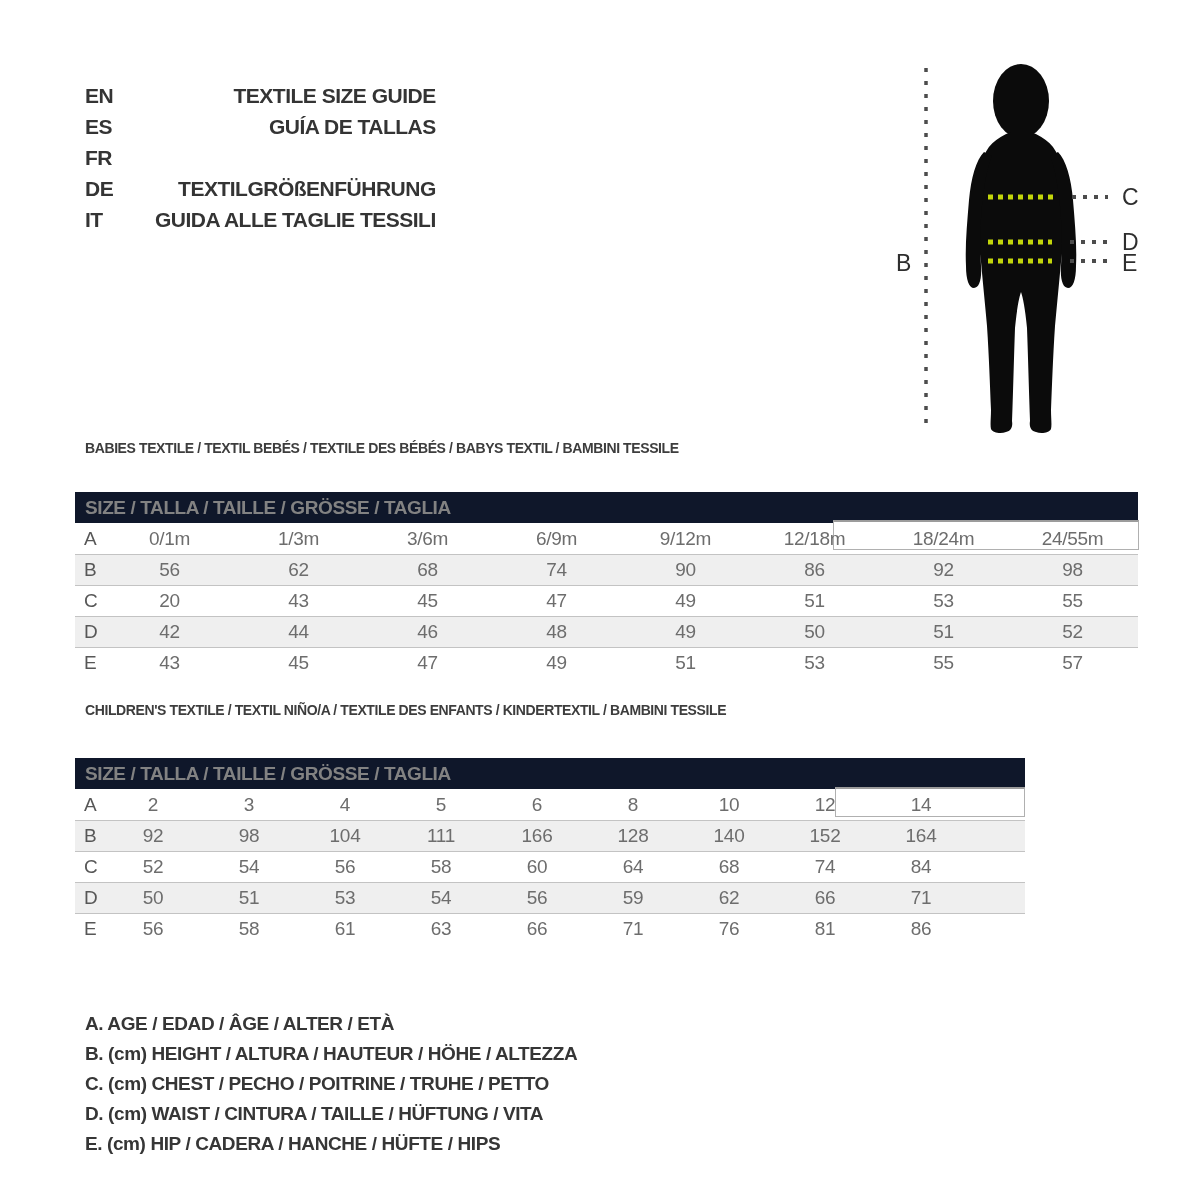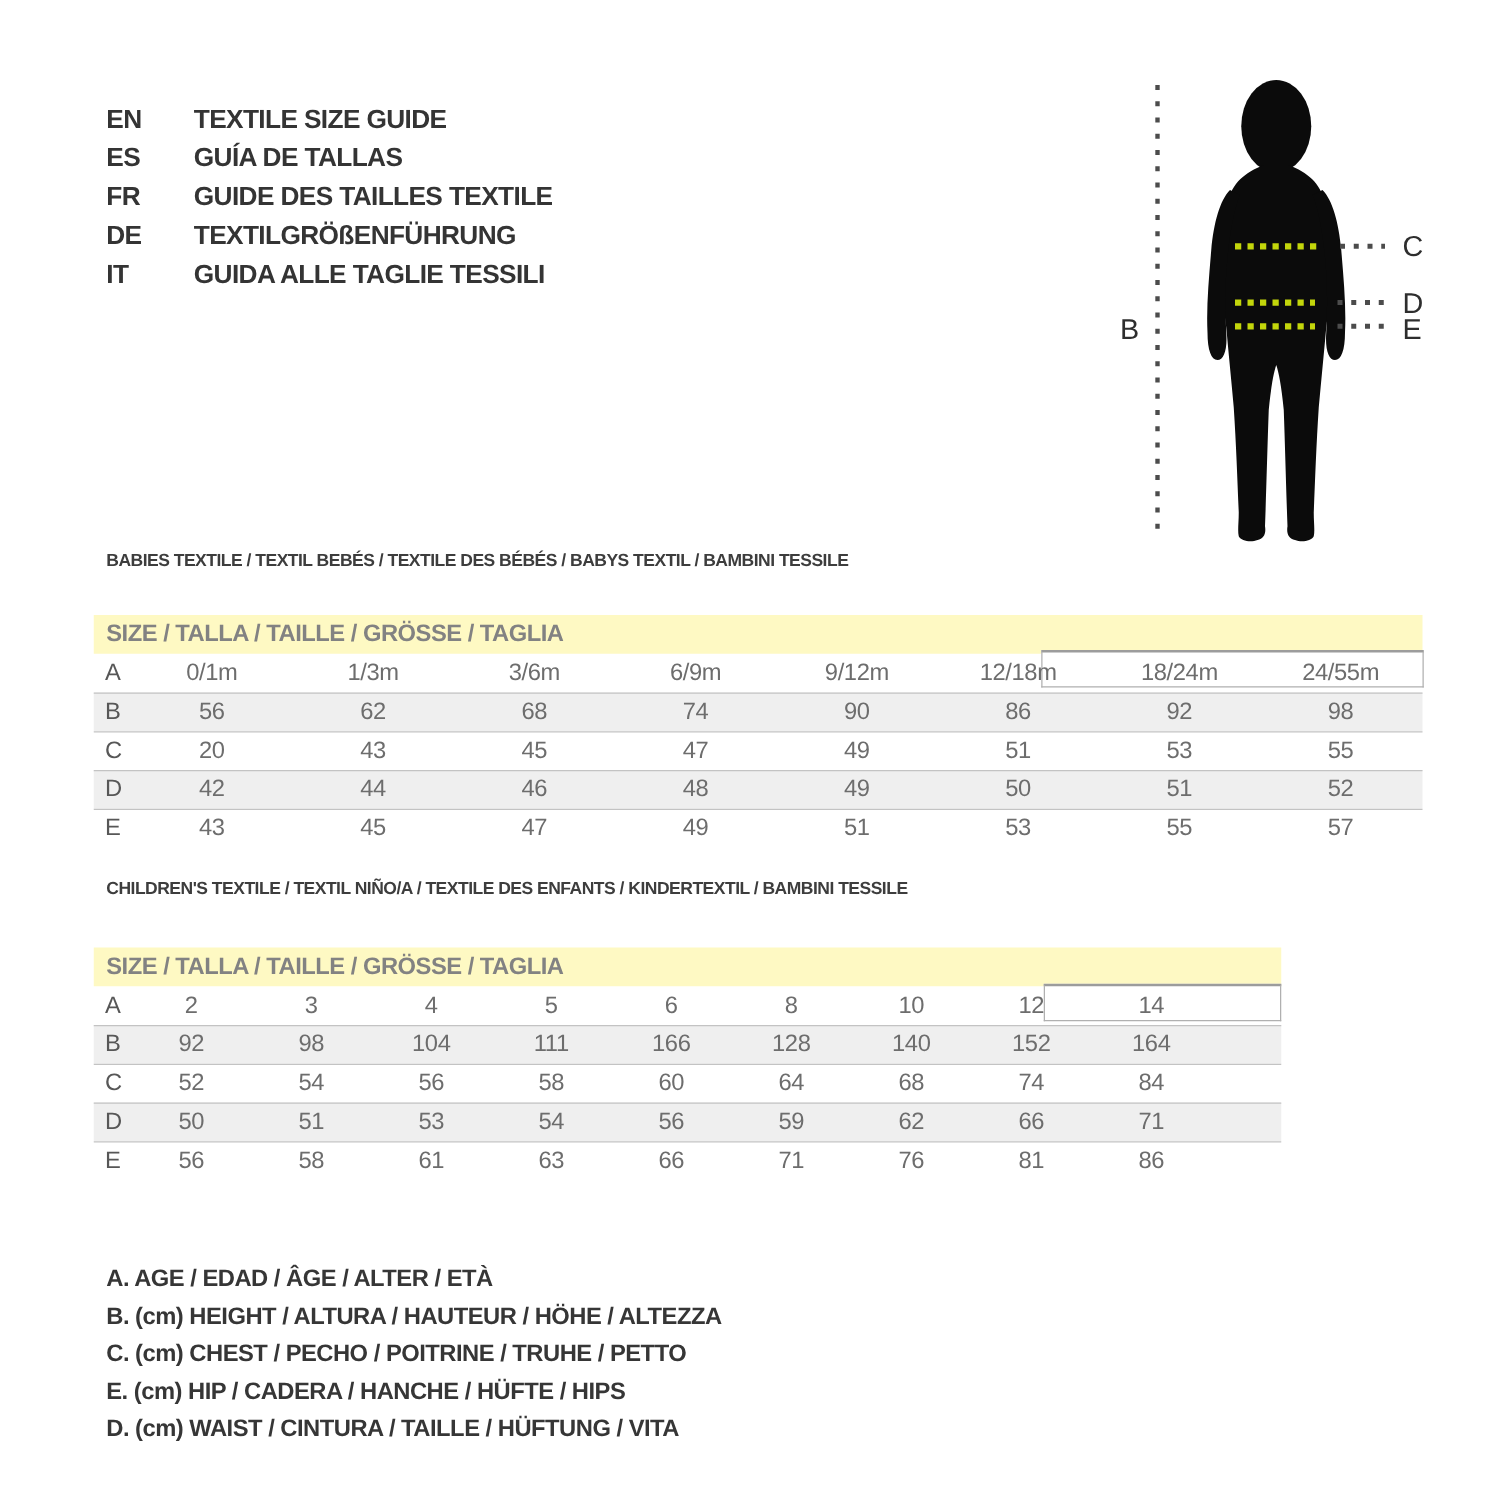--- a/index.html
+++ b/index.html
@@ -3,21 +3,21 @@
 <meta charset="utf-8">
 <style>
   html,body { margin:0; padding:0; background:#ffffff; }
   .page {
     position:relative; width:1200px; height:1200px; background:#ffffff;
     font-family:"Liberation Sans", sans-serif; overflow:hidden;
   }
 
   
   .lang-block { position:absolute; left:85px; top:84px; }
-  .lang-row { display:flex; margin-bottom:7px; }
+  .lang-row { display:flex; margin-bottom:7px;justify-content:space-between; }
   .lang-code, .lang-label {
     font-size:21px; line-height:24px; font-weight:bold; color:#343434; letter-spacing:-0.5px;
   }
   .lang-code { width:70px; }
 
   
   .figure { position:absolute; left:880px; top:40px; width:300px; height:420px; }
   .figure svg { display:block; }
 
   
@@ -27,21 +27,21 @@
   }
   .babies-title { top:440px; }
   .children-title { top:702px; }
 
   
   .size-table { position:absolute; }
   .babies-table { left:75px; top:492px; width:1063px; }
   .children-table { left:75px; top:758px; width:950px; }
 
   .table-header {
-    height:31px; line-height:31px; background:#fef9c3; color:#828282;
+    height:31px; line-height:31px; background:#0f172a; color:#828282;
     font-size:19px; font-weight:bold; padding-left:10px; letter-spacing:-0.4px;
     box-sizing:border-box;
   }
   .t-row {
     position:relative; z-index:2; display:flex; align-items:center;
     height:31px; box-sizing:border-box; font-size:19px; color:#6d6d6d; letter-spacing:-0.3px;
   }
   .t-row.lined { border-top:1px solid #c3c3c3; }
   .t-row.stripe { background:#efefef; }
   .t-label { box-sizing:border-box; width:30px; padding-left:9px; color:#575757; flex:none; }
@@ -74,21 +74,20 @@
     <span class="lang-label">TEXTILE SIZE GUIDE</span>
   </div>
 
   <div class="lang-row">
     <span class="lang-code">ES</span>
     <span class="lang-label">GUÍA DE TALLAS</span>
   </div>
 
   <div class="lang-row">
     <span class="lang-code">FR</span>
-    <span class="lang-label">GUIDE DES TAILLES TEXTILE</span>
   </div>
 
   <div class="lang-row">
     <span class="lang-code">DE</span>
     <span class="lang-label">TEXTILGRÖßENFÜHRUNG</span>
   </div>
 
   <div class="lang-row">
     <span class="lang-code">IT</span>
     <span class="lang-label">GUIDA ALLE TAGLIE TESSILI</span>
@@ -276,18 +275,18 @@
 </div>
   </div>
 
   <div class="legend">
   <div class="legend-row">A. AGE / EDAD / ÂGE / ALTER / ETÀ</div>
 
   <div class="legend-row">B. (cm) HEIGHT / ALTURA / HAUTEUR / HÖHE / ALTEZZA</div>
 
   <div class="legend-row">C. (cm) CHEST / PECHO / POITRINE / TRUHE / PETTO</div>
 
+  <div class="legend-row">D. (cm) WAIST / CINTURA / TAILLE / HÜFTUNG / VITA</div>
+
   <div class="legend-row">E. (cm) HIP / CADERA / HANCHE / HÜFTE / HIPS</div>
-
-  <div class="legend-row">D. (cm) WAIST / CINTURA / TAILLE / HÜFTUNG / VITA</div>
 </div>
 
 </div>
 
 </body></html>

